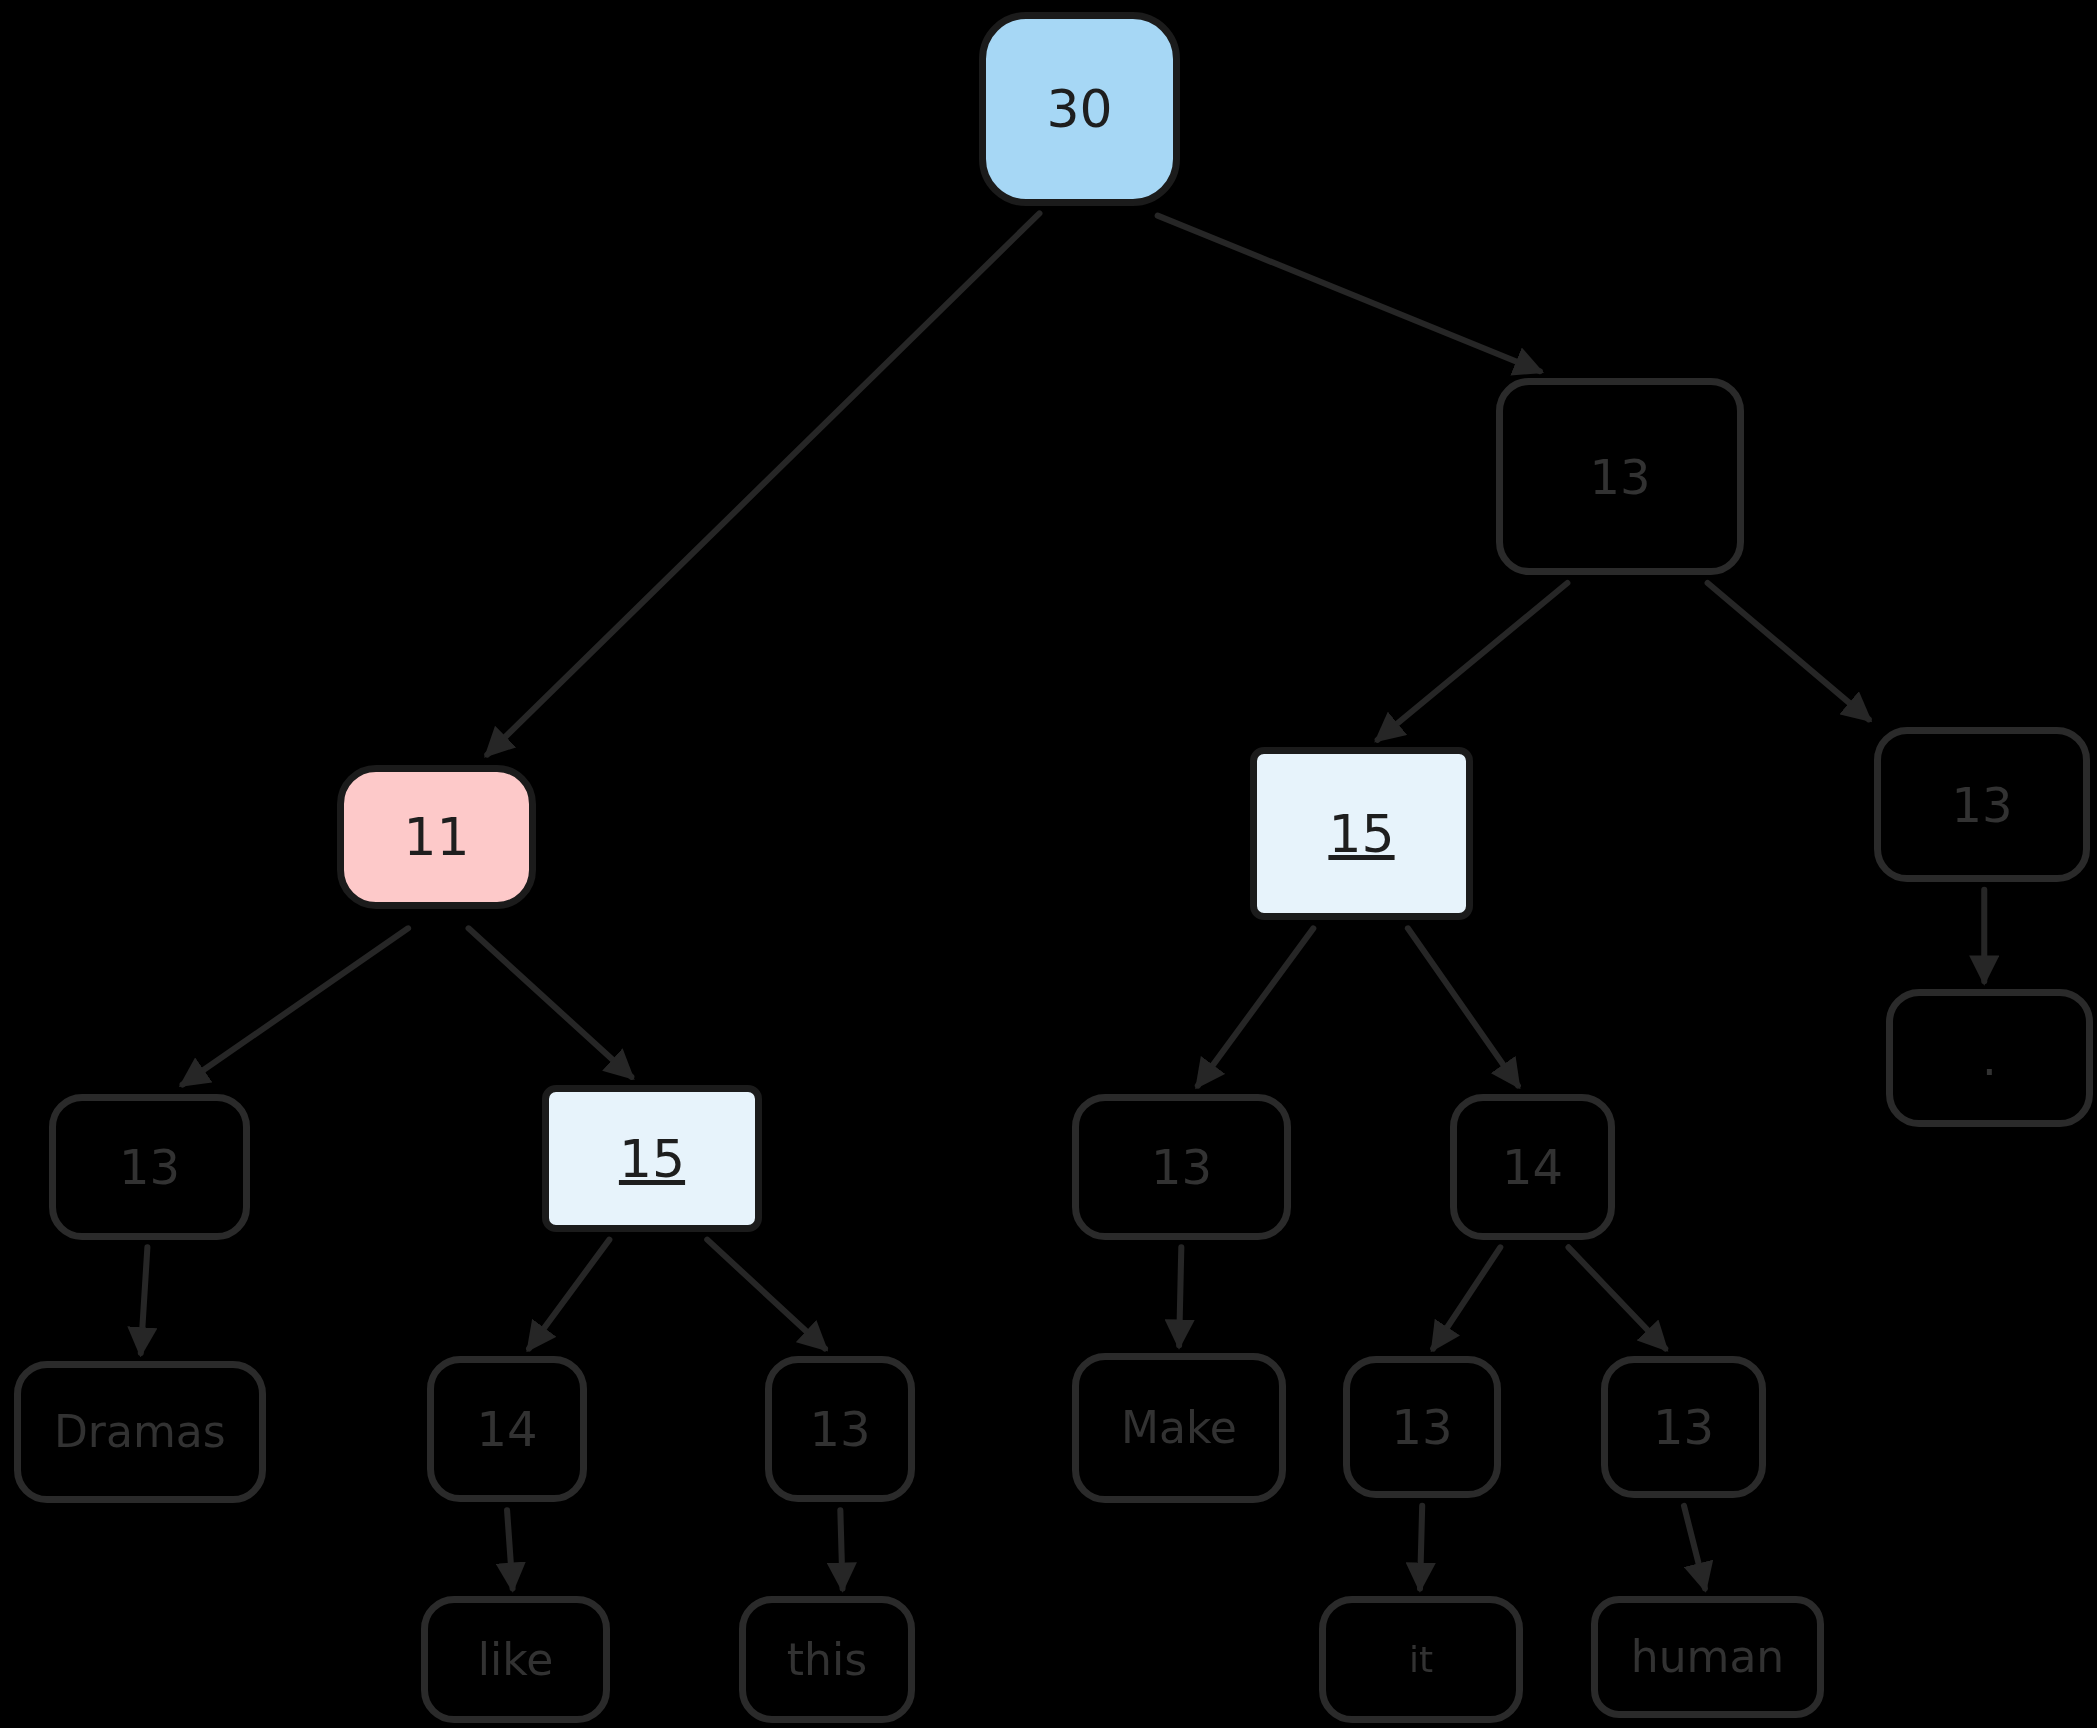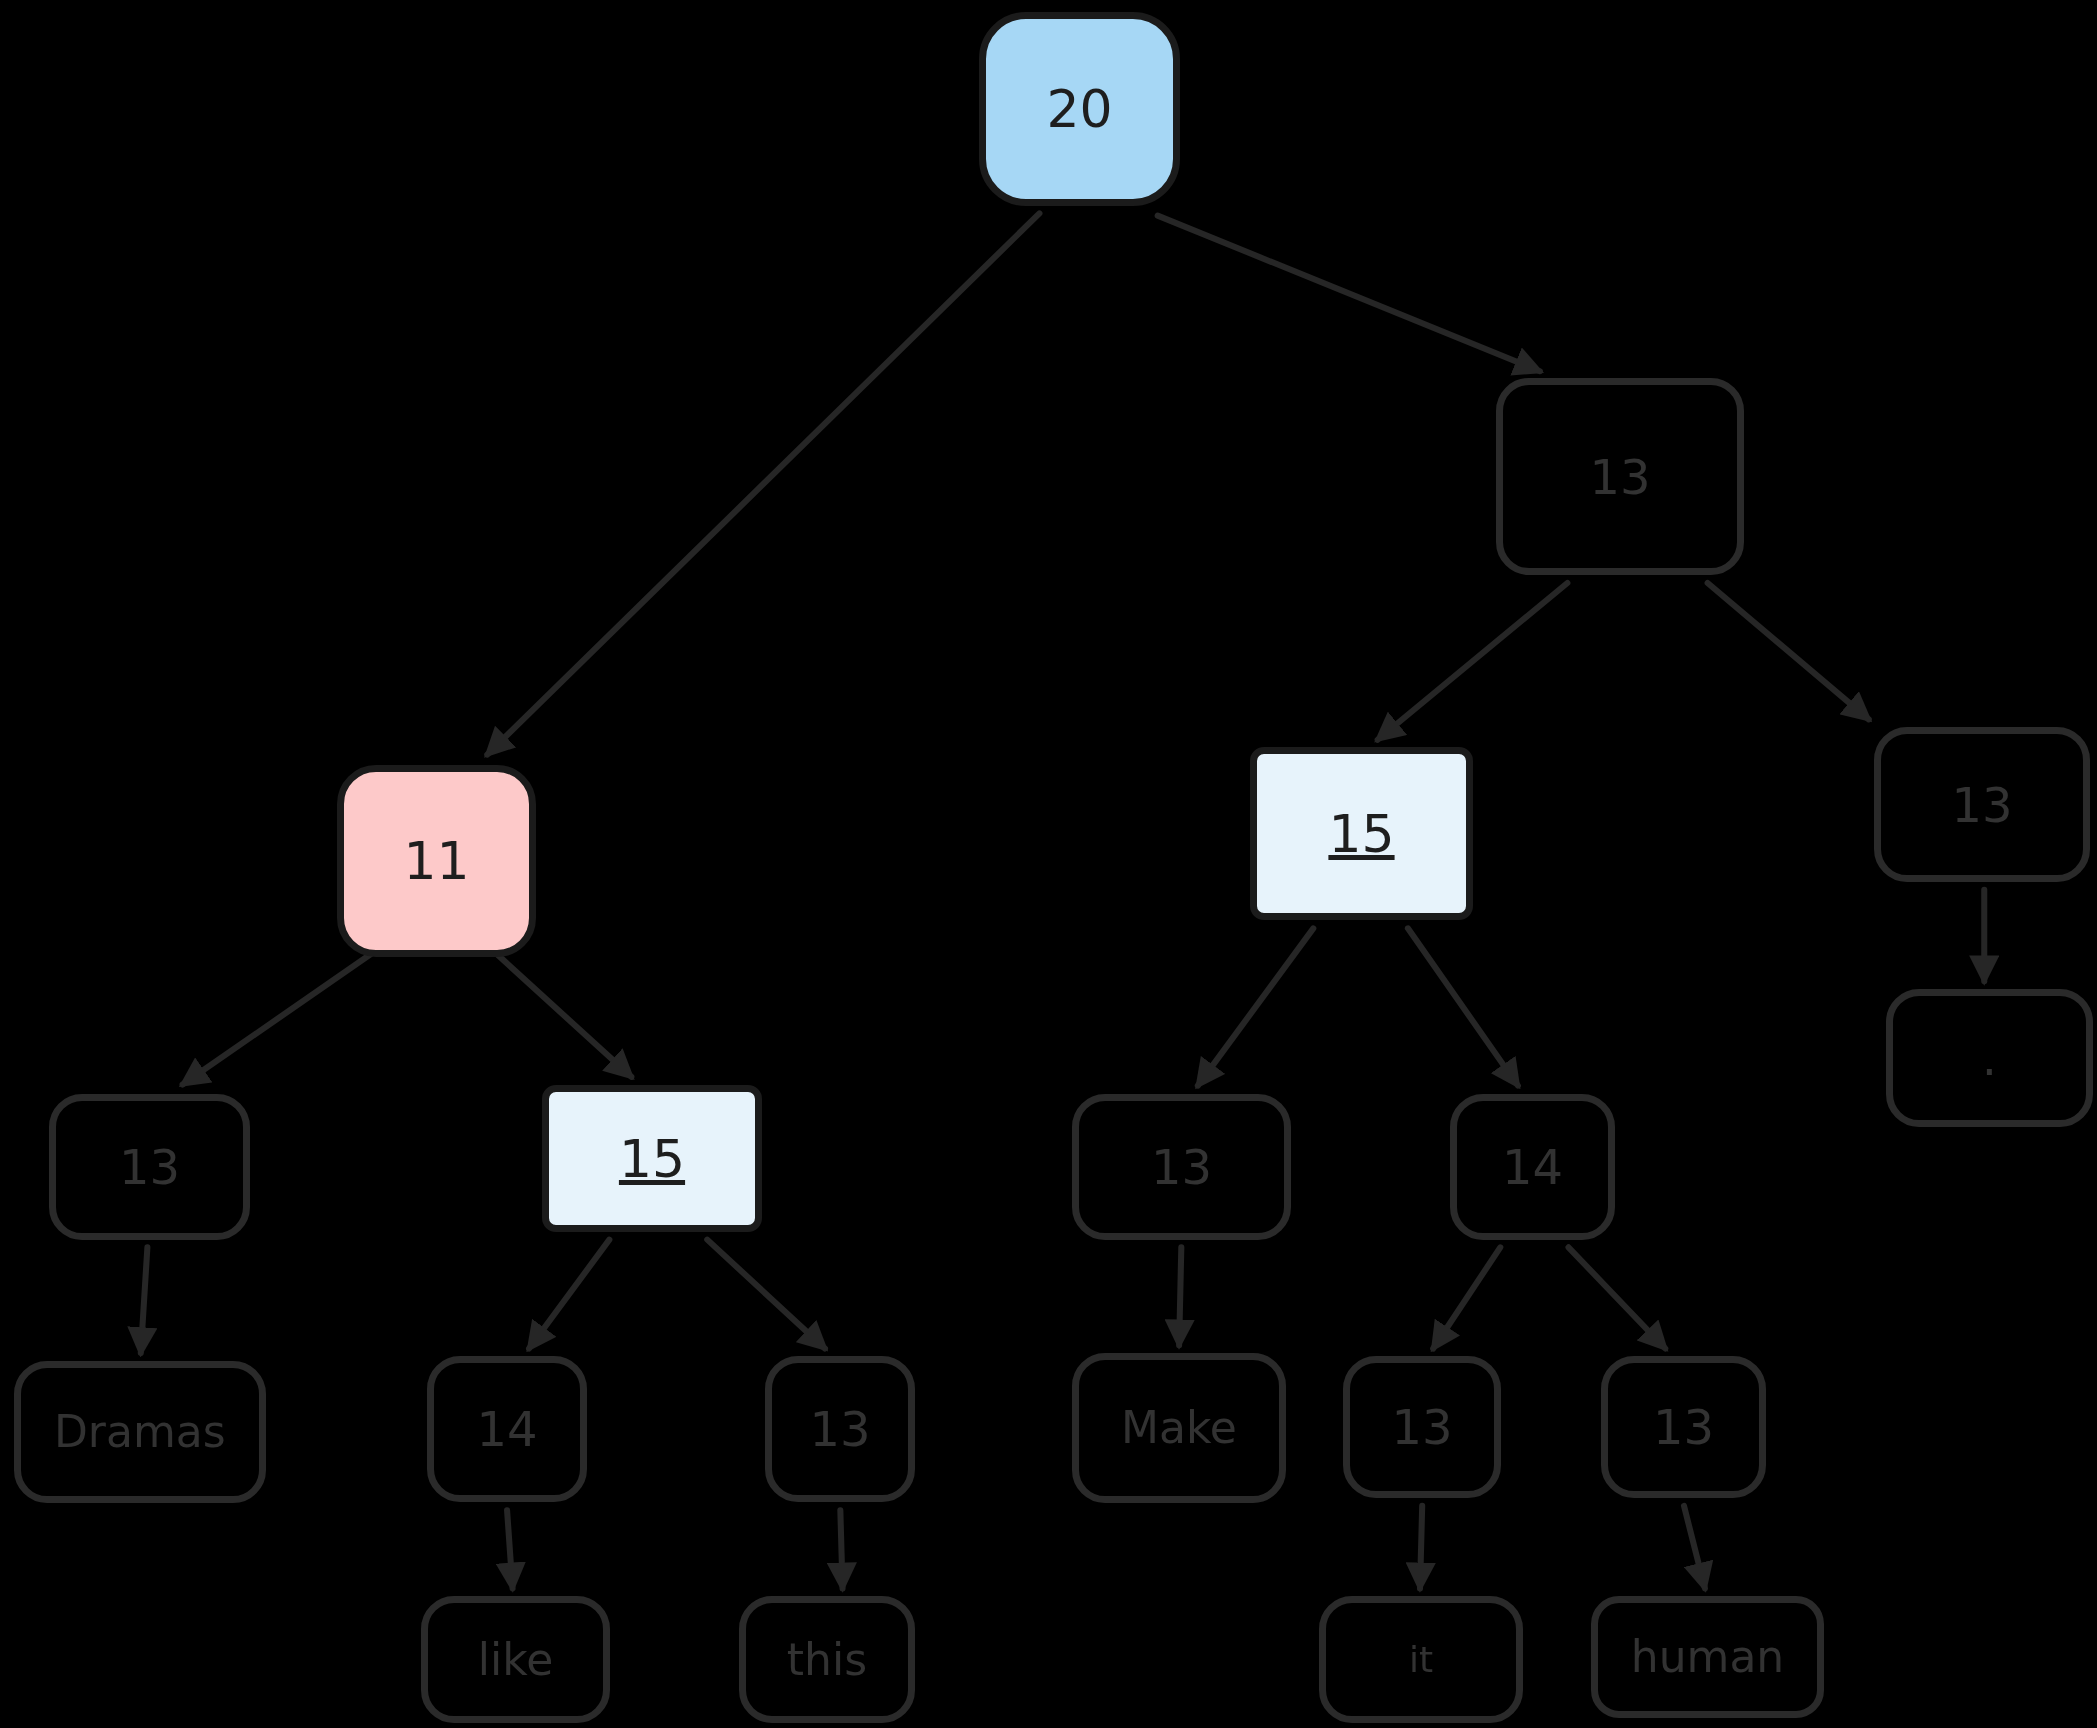--- a/index.html
+++ b/index.html
@@ -100,26 +100,26 @@
       <line x1="1528" y1="2746" x2="1532" y2="2888" marker-end="url(#arrowhead)"></line>
       <line x1="2388" y1="1688" x2="2178" y2="1974" marker-end="url(#arrowhead)"></line>
       <line x1="2560" y1="1688" x2="2760" y2="1974" marker-end="url(#arrowhead)"></line>
       <line x1="2148" y1="2268" x2="2144" y2="2446" marker-end="url(#arrowhead)"></line>
       <line x1="2728" y1="2268" x2="2606" y2="2452" marker-end="url(#arrowhead)"></line>
       <line x1="2852" y1="2268" x2="3028" y2="2452" marker-end="url(#arrowhead)"></line>
       <line x1="2586" y1="2738" x2="2582" y2="2888" marker-end="url(#arrowhead)"></line>
       <line x1="3062" y1="2738" x2="3100" y2="2888" marker-end="url(#arrowhead)"></line>
     </svg>
 <div class="node blue" style="left: 979px; top: 12px; width: 201px; height: 194px; font-size: 52px;">
-      <span class="lbl">20</span>
+      <span class="lbl">30</span>
     </div>
     <div class="node dark" style="left: 1496px; top: 378px; width: 248px; height: 197px; font-size: 48px;">
       <span class="lbl">13</span>
     </div>
-    <div class="node pink" style="left: 337px; top: 765px; width: 199px; height: 192px; font-size: 52px;">
+    <div class="node pink" style="left: 337px; top: 765px; width: 199px; height: 144px; font-size: 52px;">
       <span class="lbl">11</span>
     </div>
     <div class="node pale" style="left: 1250px; top: 747px; width: 223px; height: 173px; font-size: 52px;">
       <span class="lbl">15</span>
     </div>
     <div class="node dark" style="left: 1874px; top: 727px; width: 216px; height: 155px; font-size: 48px;">
       <span class="lbl">13</span>
     </div>
     <div class="node dark" style="left: 49px; top: 1094px; width: 201px; height: 146px; font-size: 48px;">
       <span class="lbl">13</span>

